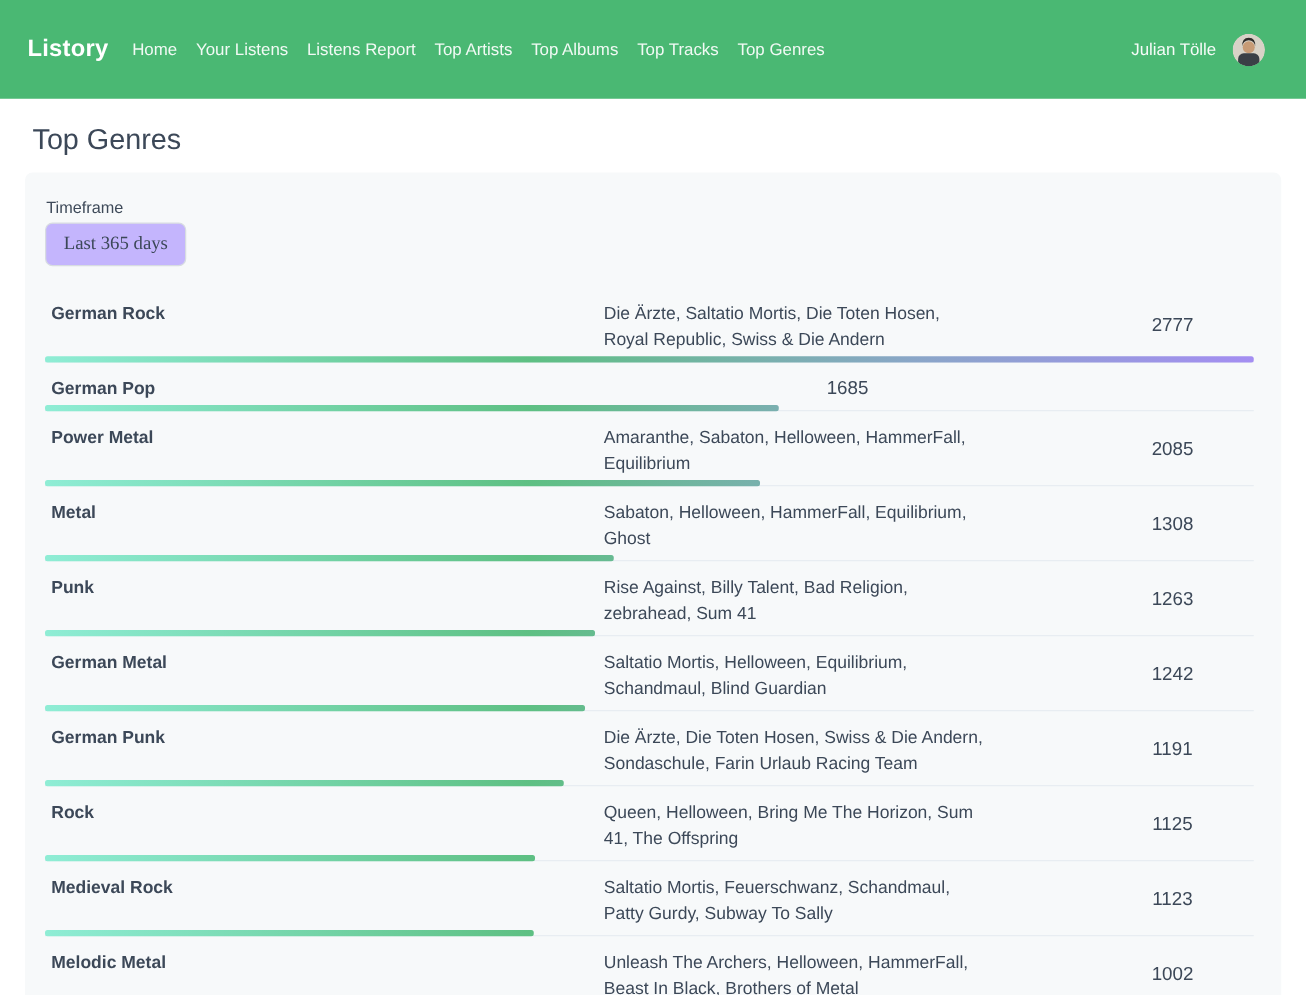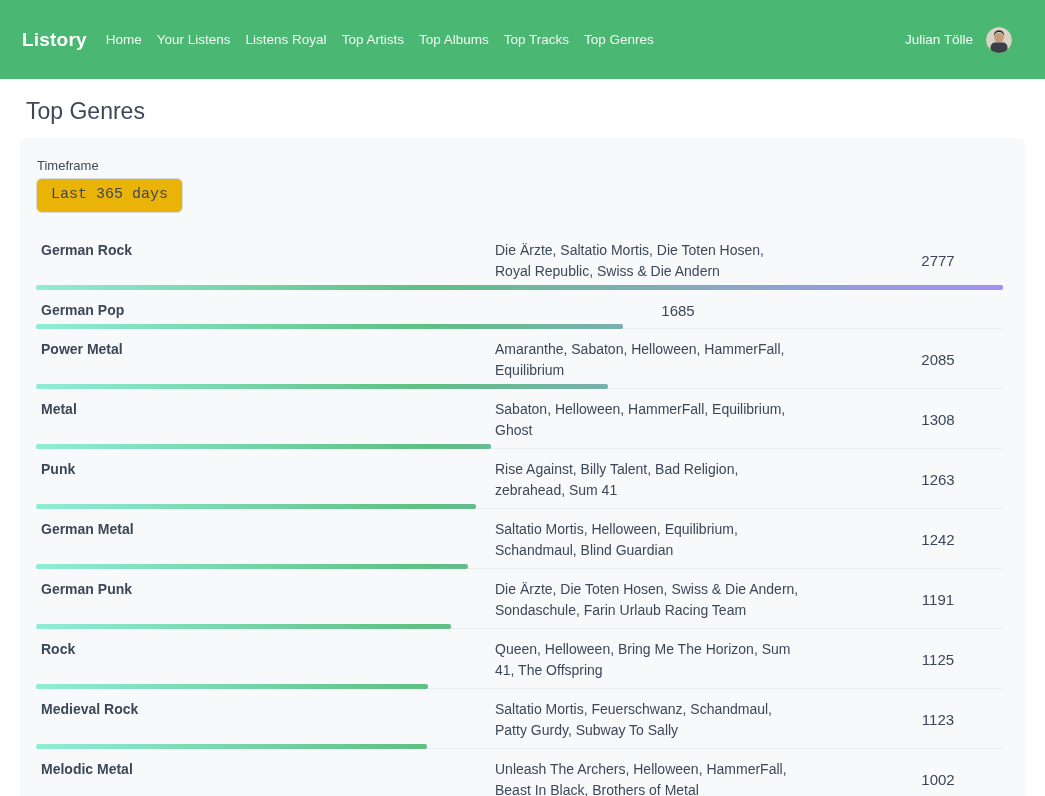--- a/index.html
+++ b/index.html
@@ -46,34 +46,33 @@
     background: #F7F9FA; border-radius: 6px;
     padding: 20px 22px 10px 16px;
   }
 
   
   .tf-label {
     display: block; font-size: 13px; color: #3E4A59;
     margin: 0 0 5px 1px;
   }
   .tf-button {
-    background: #eab308; border: 1px solid #D7DCE1; border-radius: 6px;
+    background: #c4b5fd; border: 1px solid #D7DCE1; border-radius: 6px;
     padding: 8px 14px; font-size: 15px; color: #3C4858;
-    font-family: Liberation Mono, monospace; cursor: pointer; line-height: 1.1; text-align: right;
+    font-family: Liberation Serif, serif; cursor: pointer; line-height: 1.1; text-align: right;
   }
 
   
   .genre-list { margin-top: 17px; }
   .row {
     position: relative;
     display: grid;
     grid-template-columns: 447px 1fr 130px;
     padding: 10px 0 7px 0;
     border-bottom: 1px solid #E8EDF2;
-    gap: 12px;
   }
   .g-name {
     font-size: 14px; font-weight: 700; color: #3C4858;
     line-height: 21px; padding-left: 5px;
   }
   .g-artists {
     font-size: 14px; color: #3C4858; line-height: 21px;
     max-width: 307px;
   }
   .g-count {
@@ -87,21 +86,21 @@
   }
 </style>
 </head>
 <body>
 
 <header class="navbar" style="background: rgb(74, 184, 115);">
   <a href="#" class="brand">Listory</a>
   <nav class="nav-links">
       <a href="#" class="nav-link">Home</a>
       <a href="#" class="nav-link">Your Listens</a>
-      <a href="#" class="nav-link">Listens Royal</a>
+      <a href="#" class="nav-link">Listens Report</a>
       <a href="#" class="nav-link">Top Artists</a>
       <a href="#" class="nav-link">Top Albums</a>
       <a href="#" class="nav-link">Top Tracks</a>
       <a href="#" class="nav-link">Top Genres</a>
     </nav>
   <div class="user">
     <span>Julian Tölle</span>
     <span class="avatar">
       <svg width="26" height="26" viewBox="0 0 26 26">
         <defs>

